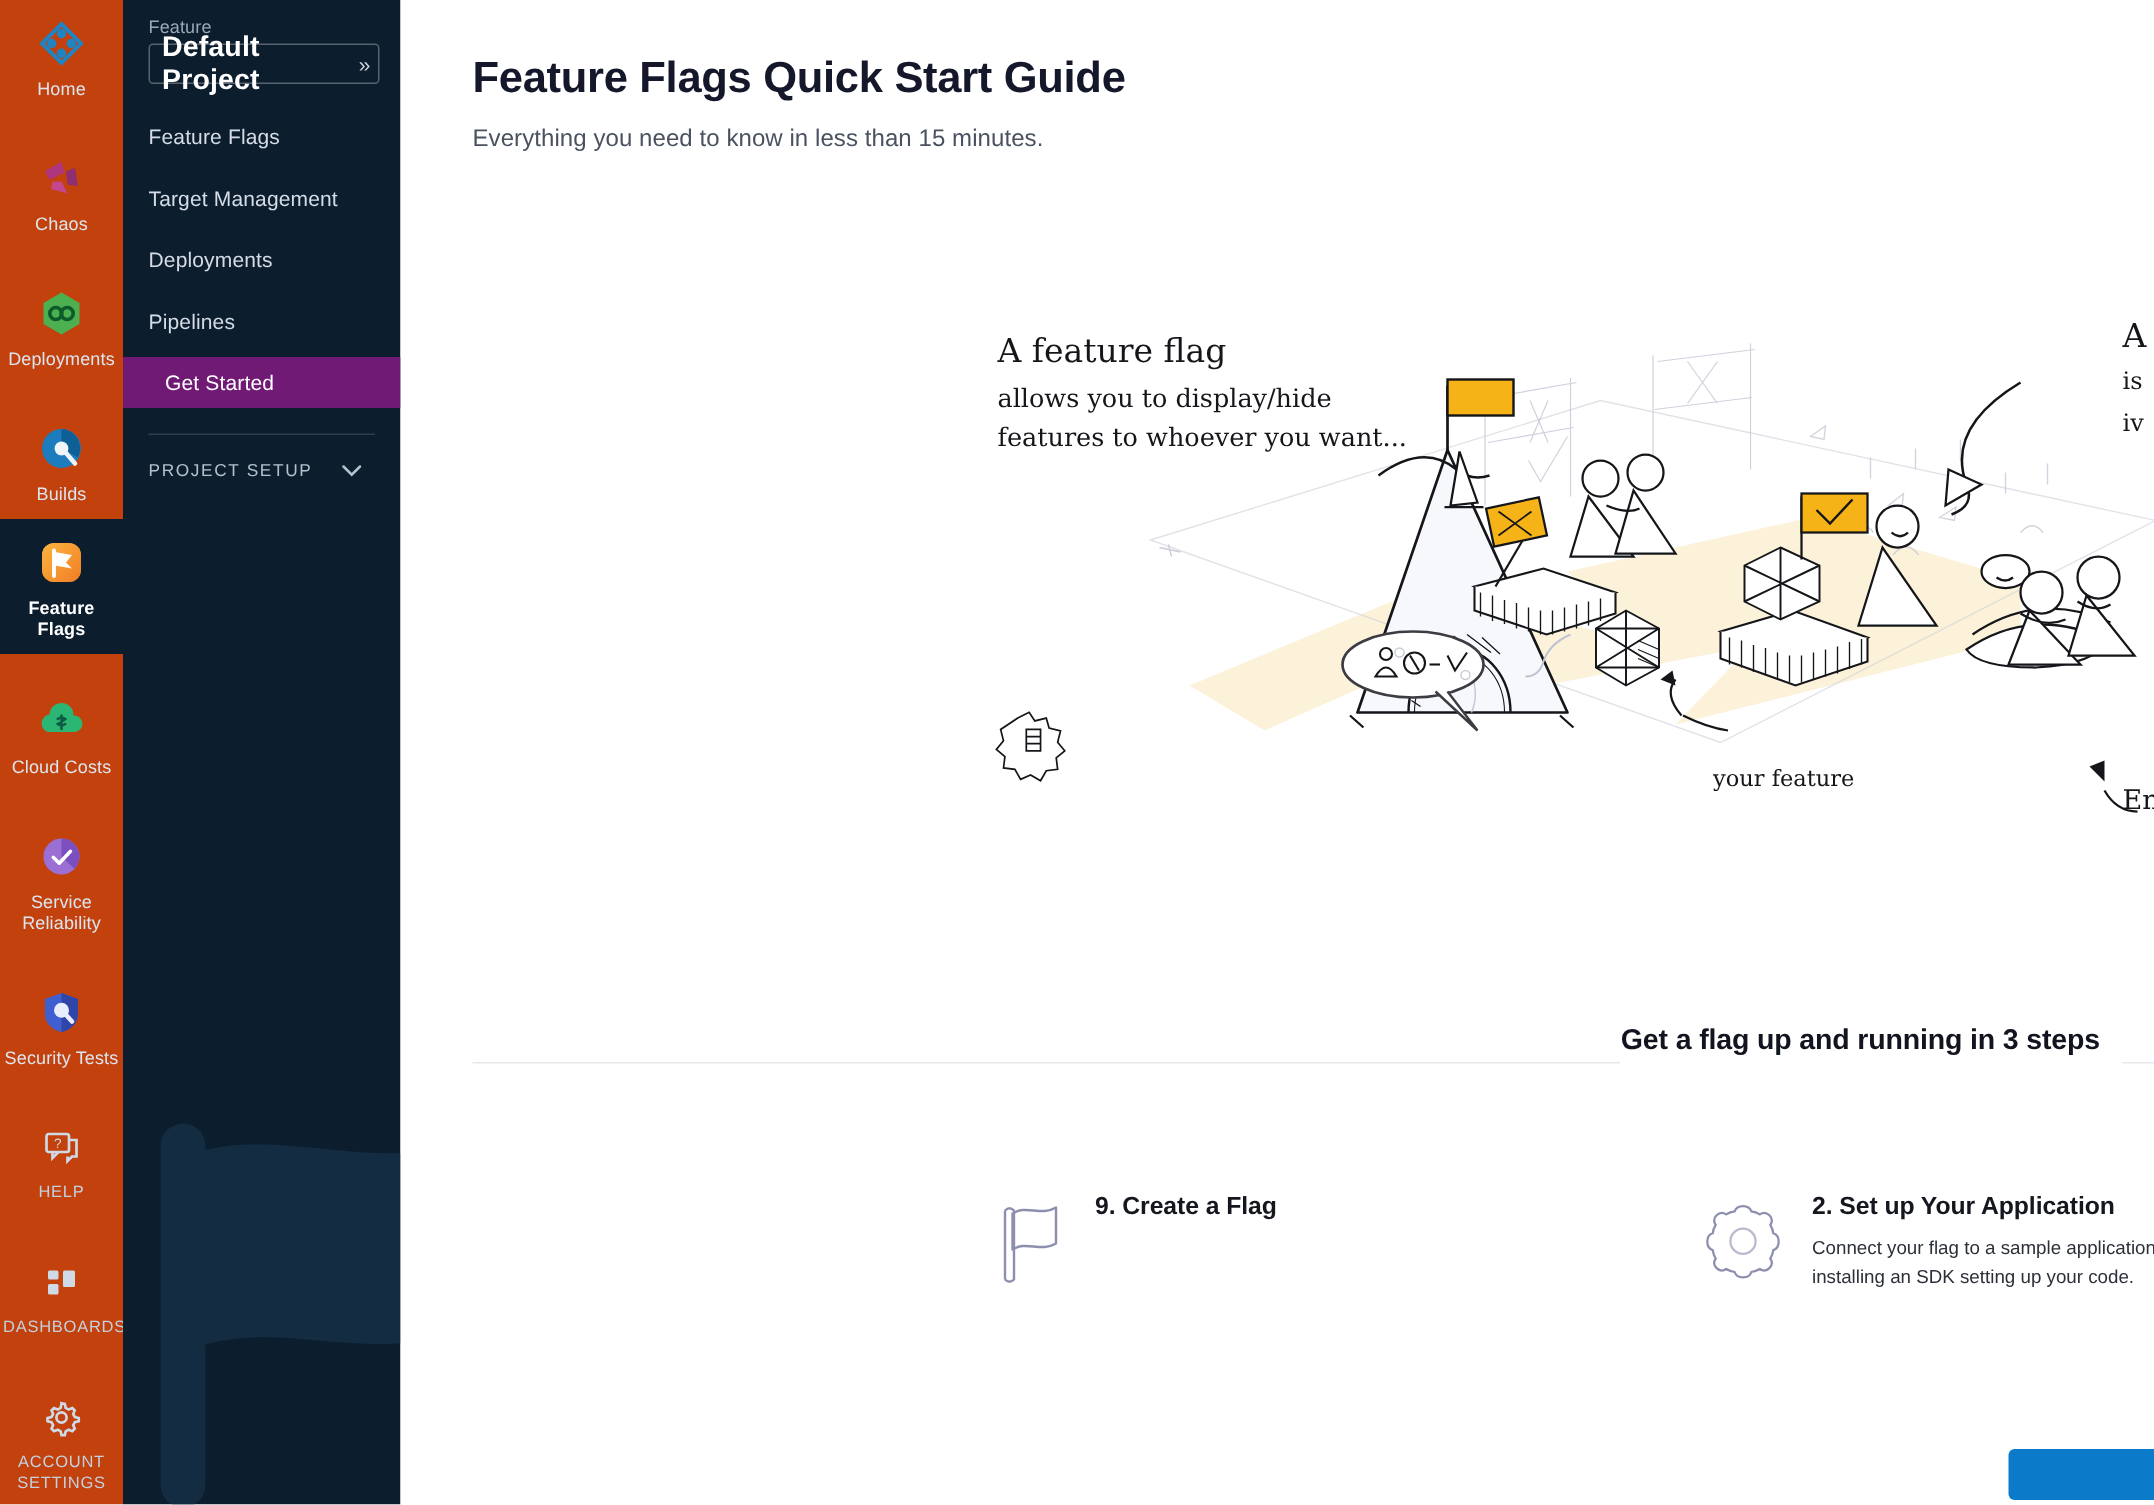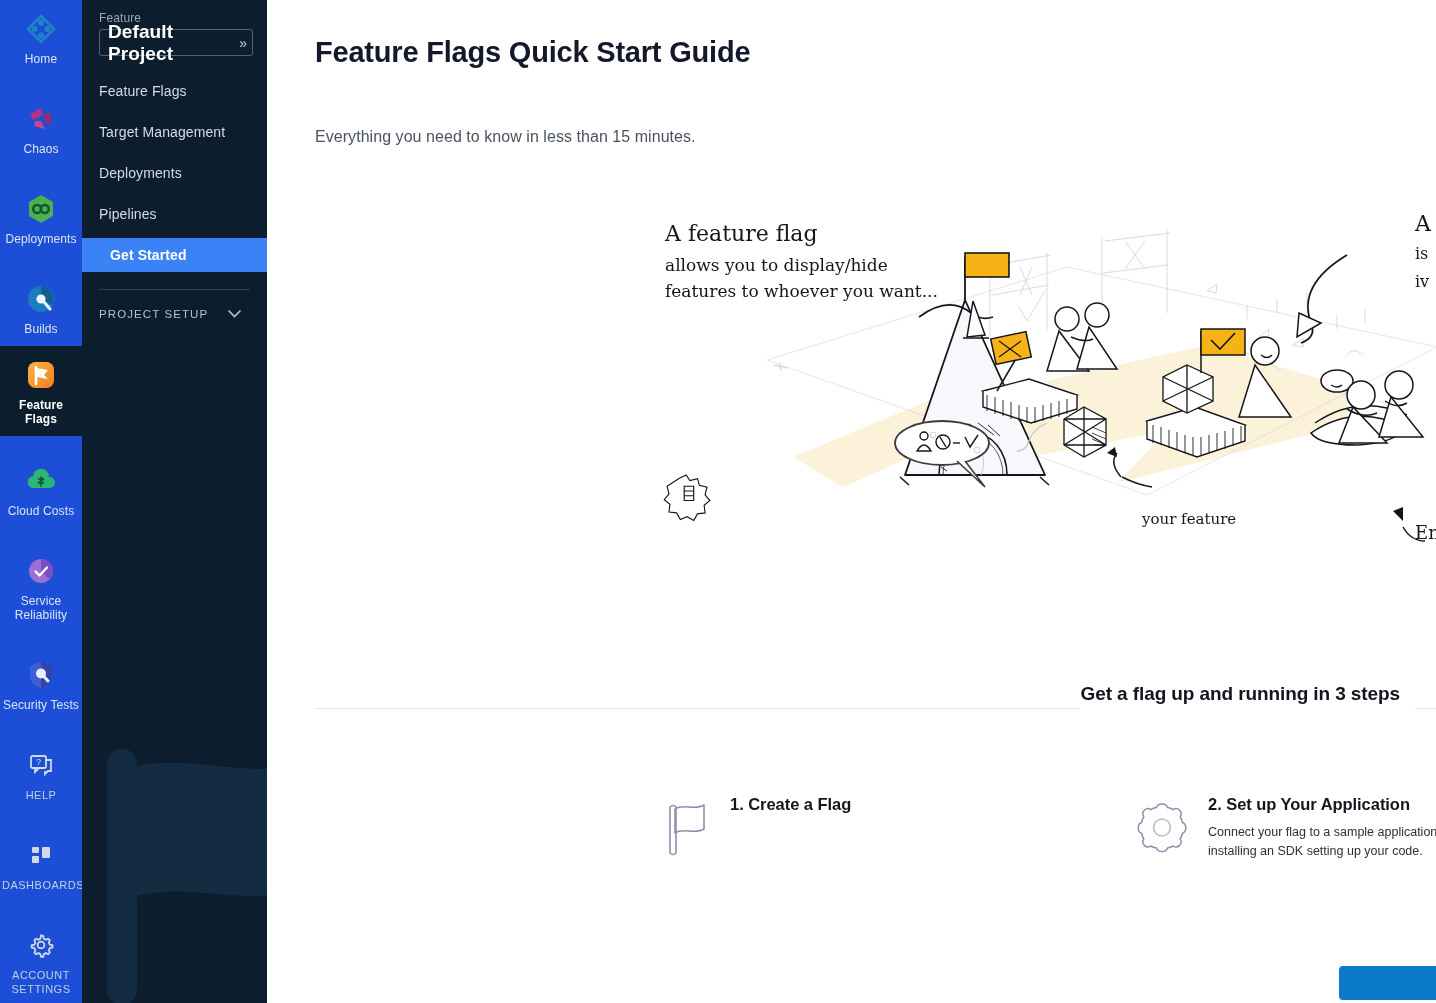--- a/index.html
+++ b/index.html
@@ -8,21 +8,21 @@
     overflow: hidden;
     background: #ffffff;
     font-family: "Liberation Sans", sans-serif;
     -webkit-font-smoothing: antialiased;
   }
   #app { position: relative; width: 1436px; height: 1003px; display: flex; }
 
   
   .rail {
     width: 82px; height: 1003px;
-    background: #1d4ed8;
+    background: #c2410c;
     flex: 0 0 82px;
     position: relative;
     overflow: hidden;
   }
   .rail-item {
     width: 82px;
     padding: 12px 2px 10px;
     text-align: center;
     color: #d9e2ec;
     cursor: pointer;
@@ -95,22 +95,22 @@
 
   .nav-list { margin-top: 18px; }
   .nav-item {
     height: 34px; display: flex; align-items: center;
     padding-left: 17px;
     font-size: 14px; color: #d4dce5;
     cursor: pointer; letter-spacing: .1px;
     margin-bottom: 7px;
   }
   .nav-item.active {
-    background: #3b82f6;
-    color: #ffffff; font-weight: 700; padding-left: 28px;
+    background: #701a75;
+    color: #ffffff; font-weight: 400; padding-left: 28px;
   }
   .nav-divider {
     height: 1px; background: #2a3f52;
     margin: 17px 17px 0 17px;
   }
   .nav-section {
     display: flex; align-items: center; justify-content: space-between;
     padding: 17px 26px 0 17px;
     cursor: pointer;
   }
@@ -123,21 +123,21 @@
   .main {
     flex: 1 1 auto; height: 1003px;
     background: #ffffff; position: relative; overflow: hidden;
   }
   .page-title {
     position: absolute; left: 48px; top: 36px;
     font-size: 29px; font-weight: 700; color: #14182a; letter-spacing: -.2px;
   }
   .page-sub {
     position: absolute; left: 48px; top: 84px;
-    font-size: 16px; color: #4a5260; letter-spacing: .05px; margin-top: 44px;
+    font-size: 16px; color: #4a5260; letter-spacing: .05px;
   }
 
   
   .hero {
     position: absolute; left: 380px; top: 195px;
     width: 790px; height: 410px;
   }
   .hero svg { display: block; }
 
   .handtext { font-family: "DejaVu Serif", serif; }
@@ -567,21 +567,21 @@
       <div class="step">
         <div class="step-ico">
           <svg width="52" height="56" viewBox="0 0 52 56">
             <g fill="none" stroke="#8d8fae" stroke-width="1.6" stroke-linejoin="round">
               <path d="M12 6 L12 52 M12 6 q3-3 6 0 L18 52 q-3 3-6 0"></path>
               <path d="M17 8 C26 2 36 10 46 4 C46 16 46 20 46 28 C36 34 26 26 17 32 Z"></path>
             </g>
           </svg>
         </div>
         <div class="step-body">
-          <div class="step-title">1. Create a Flag</div>
+          <div class="step-title">9. Create a Flag</div>
         </div>
       </div>
 
       <div class="step">
         <div class="step-ico">
           <svg width="52" height="56" viewBox="0 0 52 56">
             <g fill="none" stroke="#8d8fae" stroke-width="1.5">
               <path d="M26 3 q4.4 0 5.6 3.6 q3 .4 5.6 2 q3.4-2.4 6.4 .6 q3 3 .6 6.4 q1.6 2.6 2 5.6 q3.6 1.2 3.6 5.6
                        q0 4.4-3.6 5.6 q-.4 3-2 5.6 q2.4 3.4-.6 6.4 q-3 3-6.4 .6 q-2.6 1.6-5.6 2 q-1.2 3.6-5.6 3.6
                        q-4.4 0-5.6-3.6 q-3-.4-5.6-2 q-3.4 2.4-6.4-.6 q-3-3-.6-6.4 q-1.6-2.6-2-5.6 q-3.6-1.2-3.6-5.6

